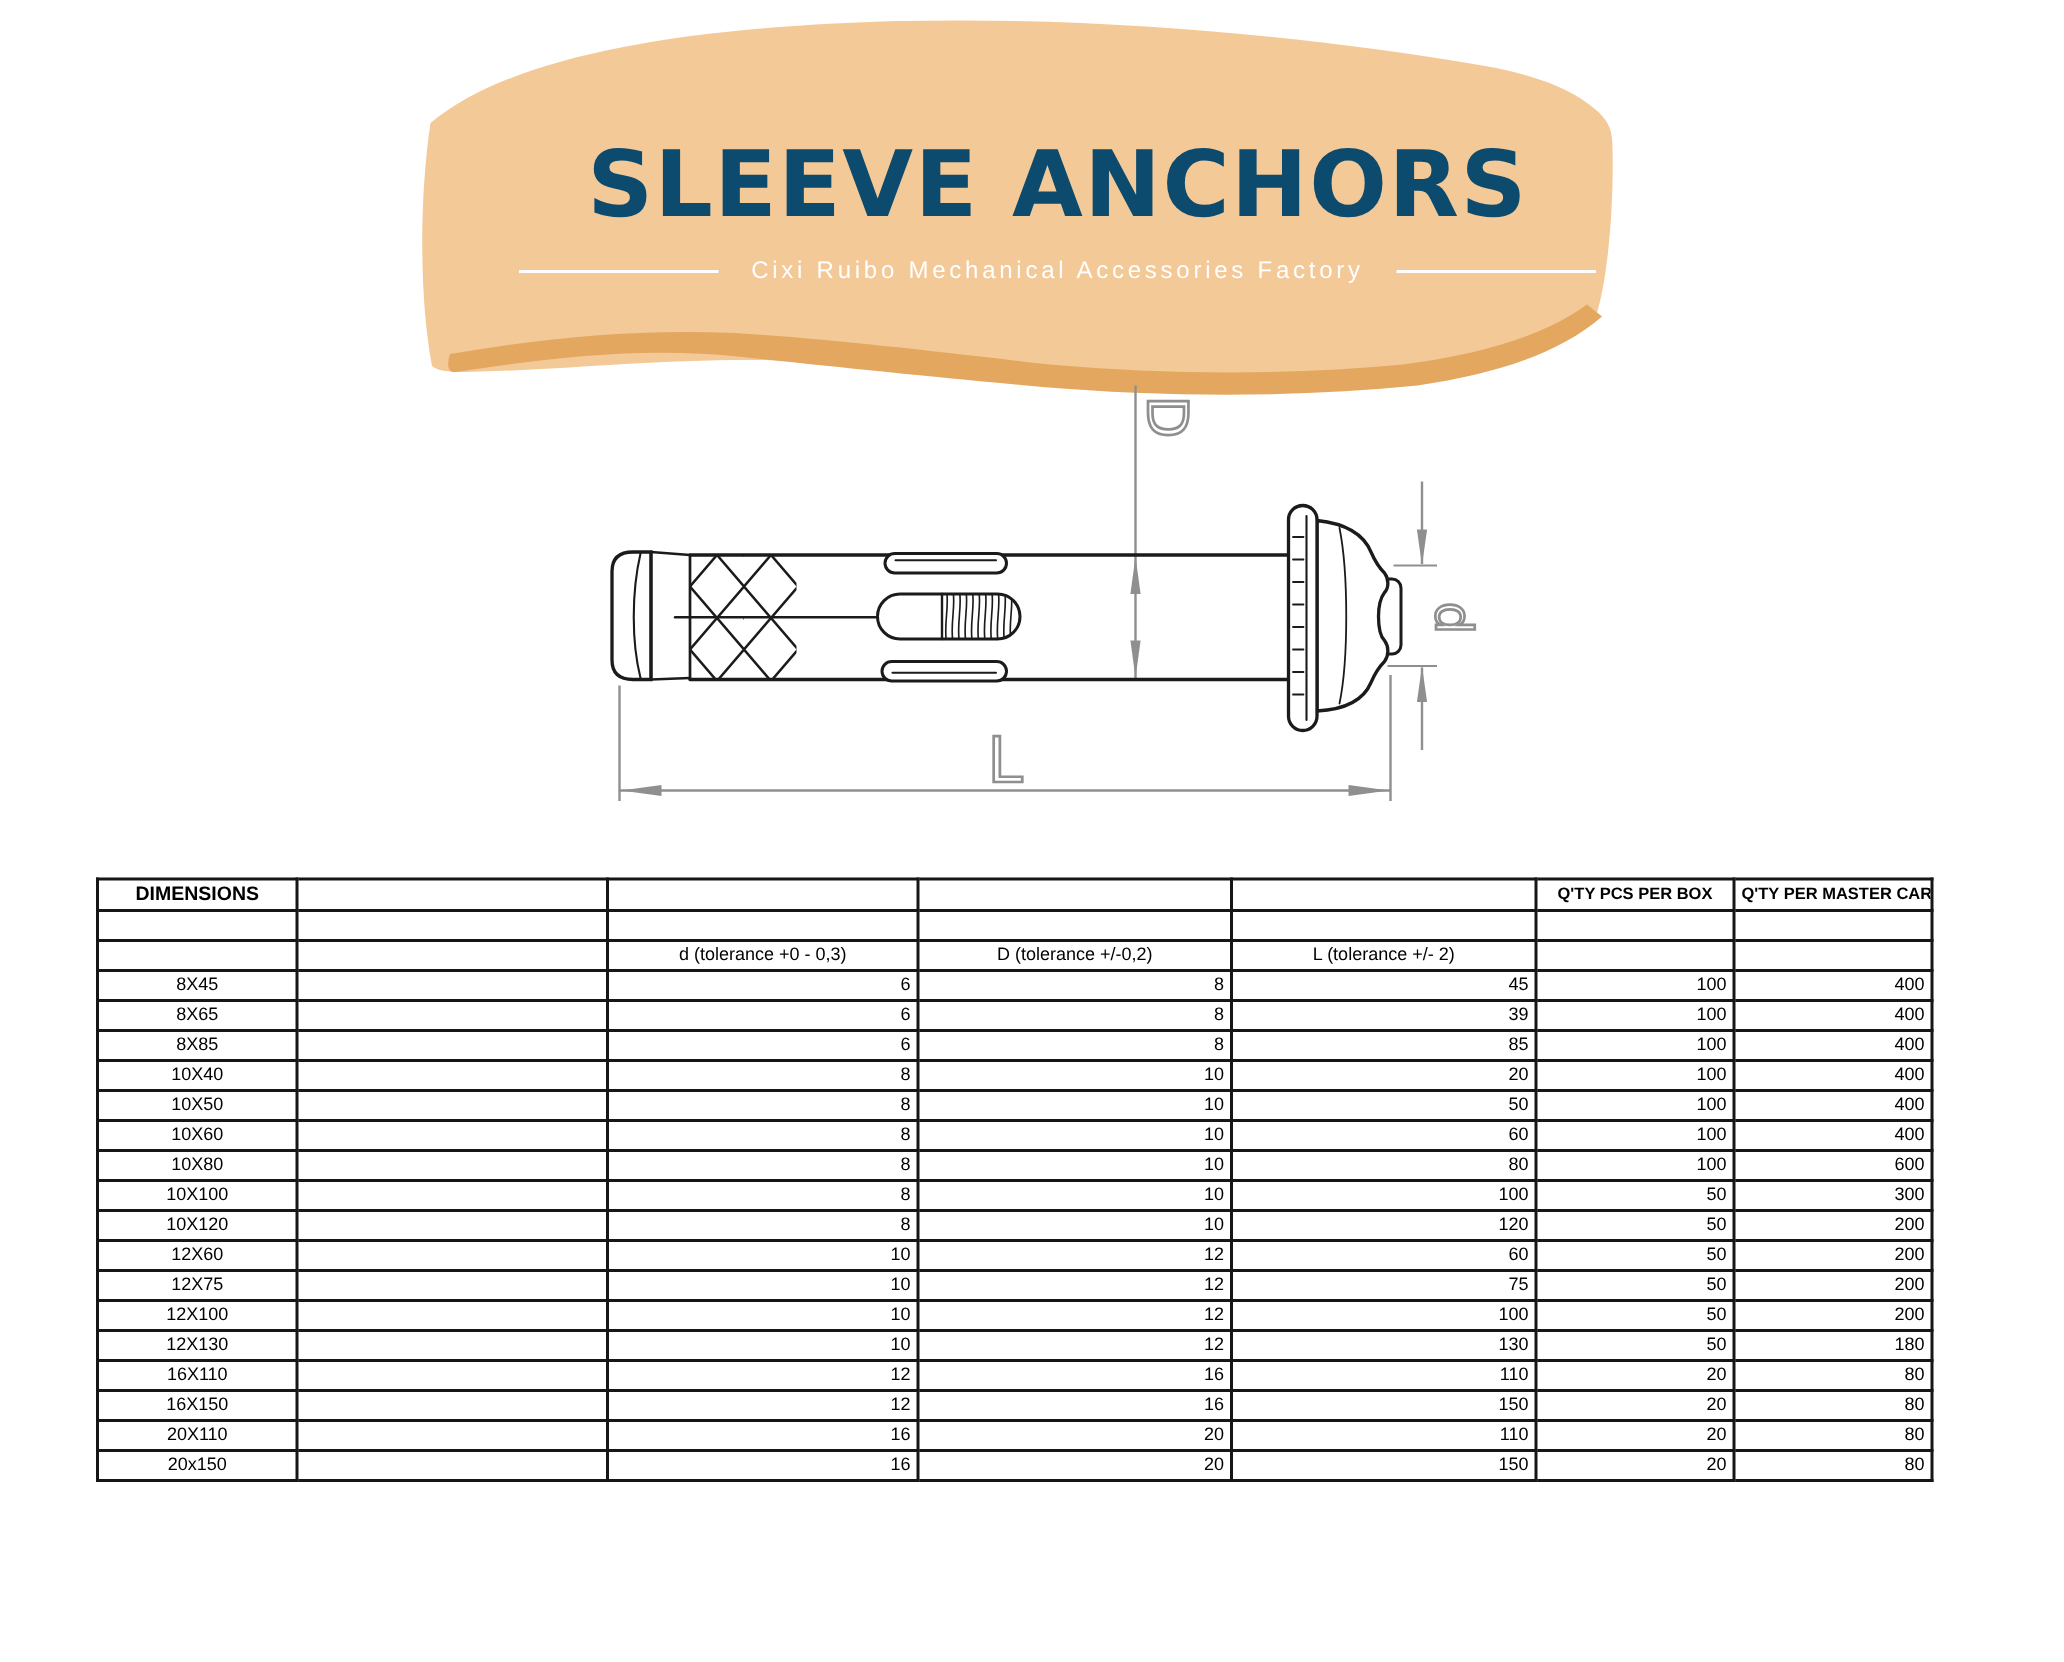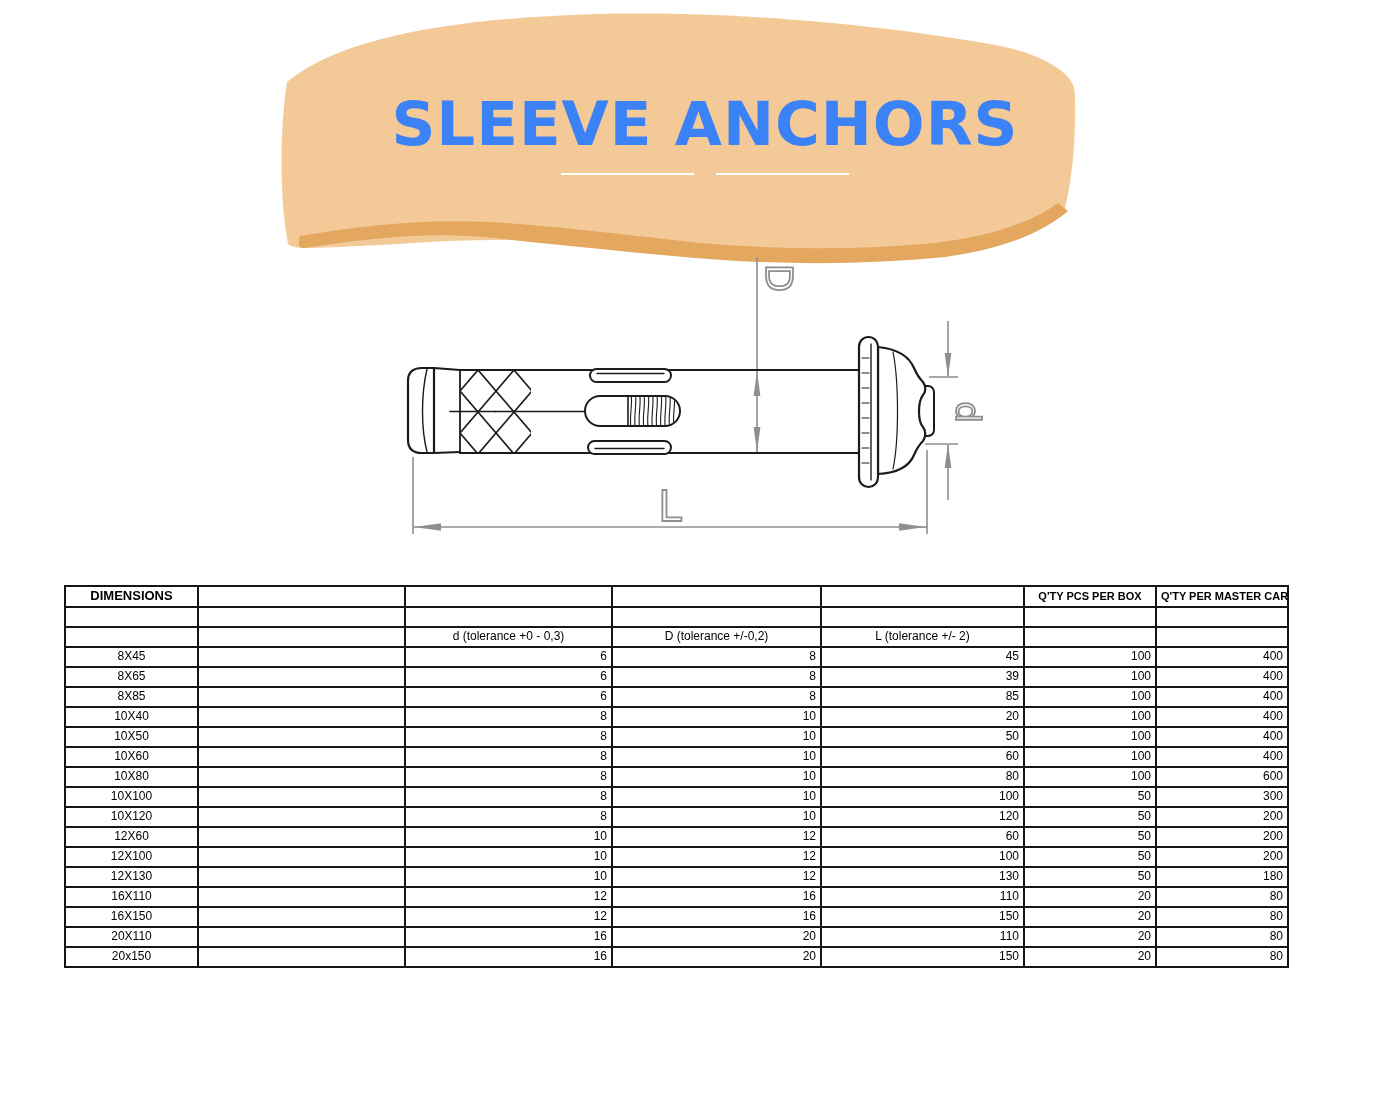--- a/index.html
+++ b/index.html
@@ -4,21 +4,21 @@
 <style>
   html,body{margin:0;padding:0;background:#ffffff;}
   .page{
     position:relative;width:1376px;height:1108px;background:#ffffff;
     font-family:"Liberation Sans",sans-serif;overflow:hidden;color:#000;
   }
   .banner-svg,.diagram-svg{position:absolute;left:0;top:0;}
   .banner-title{
     position:absolute;left:305px;top:93px;width:800px;text-align:center;
     font-family:"DejaVu Sans",sans-serif;font-weight:bold;font-size:61px;
-    letter-spacing:1px;color:#3b82f6;line-height:1;white-space:nowrap;
+    letter-spacing:1px;color:#0c4a6e;line-height:1;white-space:nowrap;
   }
   .banner-subtitle-row{
     position:absolute;left:305px;top:173px;width:800px;
     display:flex;align-items:center;justify-content:center;gap:22px;
     color:#fff;font-size:16px;letter-spacing:2.5px;line-height:1;white-space:nowrap;
   }
   .deco-line{width:133px;height:2px;background:#ffffff;}
   .spec-table{
     position:absolute;left:64px;top:547px;width:1223px;
     border-collapse:collapse;table-layout:fixed;font-size:12px;line-height:1.15;margin-top:38px;
@@ -66,20 +66,21 @@
       L 1068,211
       C 1040,235 1000,249 945,257
       C 865,265 780,265 695,258
       C 618,251 560,245 495,238
       C 430,231 370,238 304,248
       C 298,249 298,242 300,236 Z"></path>
   </svg>
   <div class="banner-title">SLEEVE ANCHORS</div>
   <div class="banner-subtitle-row">
     <span class="deco-line"></span>
+    <span>Cixi Ruibo Mechanical Accessories Factory</span>
     <span class="deco-line"></span>
   </div>
 
   <svg class="diagram-svg" width="1376" height="560" viewBox="0 0 1376 560">
     <defs>
       <pattern id="knurl" width="36" height="42" patternUnits="userSpaceOnUse" patternTransform="translate(460,370)">
         <path d="M 0,21 L 18,0 L 36,21 L 18,42 Z M -18,21 L 0,42 M 36,0 L 54,21" fill="none" stroke="#1b1b1b" stroke-width="1.7"></path>
       </pattern>
       <clipPath id="capClip">
           <rect x="586" y="396.5" width="93" height="29" rx="14.5"></rect>
@@ -294,20 +295,29 @@
         <tr>
           <td class="al">12X60</td>
           <td></td>
           <td class="ar">10</td>
           <td class="ar">12</td>
           <td class="ar">60</td>
           <td class="ar">50</td>
           <td class="ar">200</td>
         </tr>
 
+        <tr>
+          <td class="al">12X75</td>
+          <td></td>
+          <td class="ar">10</td>
+          <td class="ar">12</td>
+          <td class="ar">75</td>
+          <td class="ar">50</td>
+          <td class="ar">200</td>
+        </tr>
 
         <tr>
           <td class="al">12X100</td>
           <td></td>
           <td class="ar">10</td>
           <td class="ar">12</td>
           <td class="ar">100</td>
           <td class="ar">50</td>
           <td class="ar">200</td>
         </tr>

